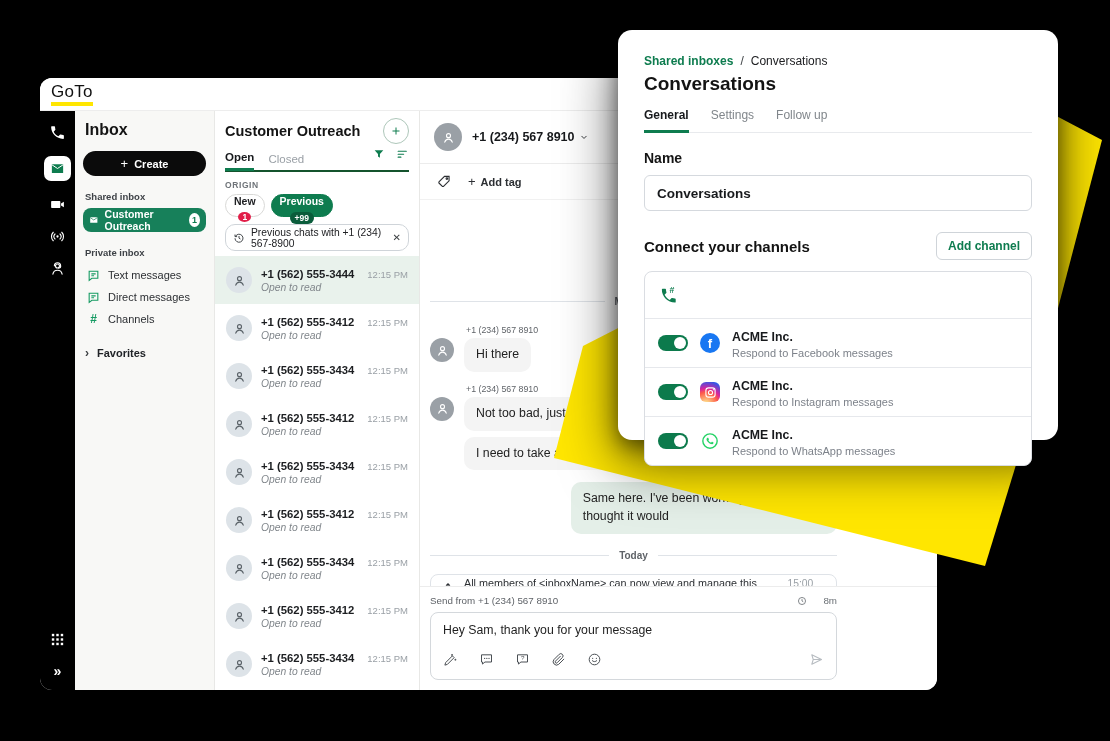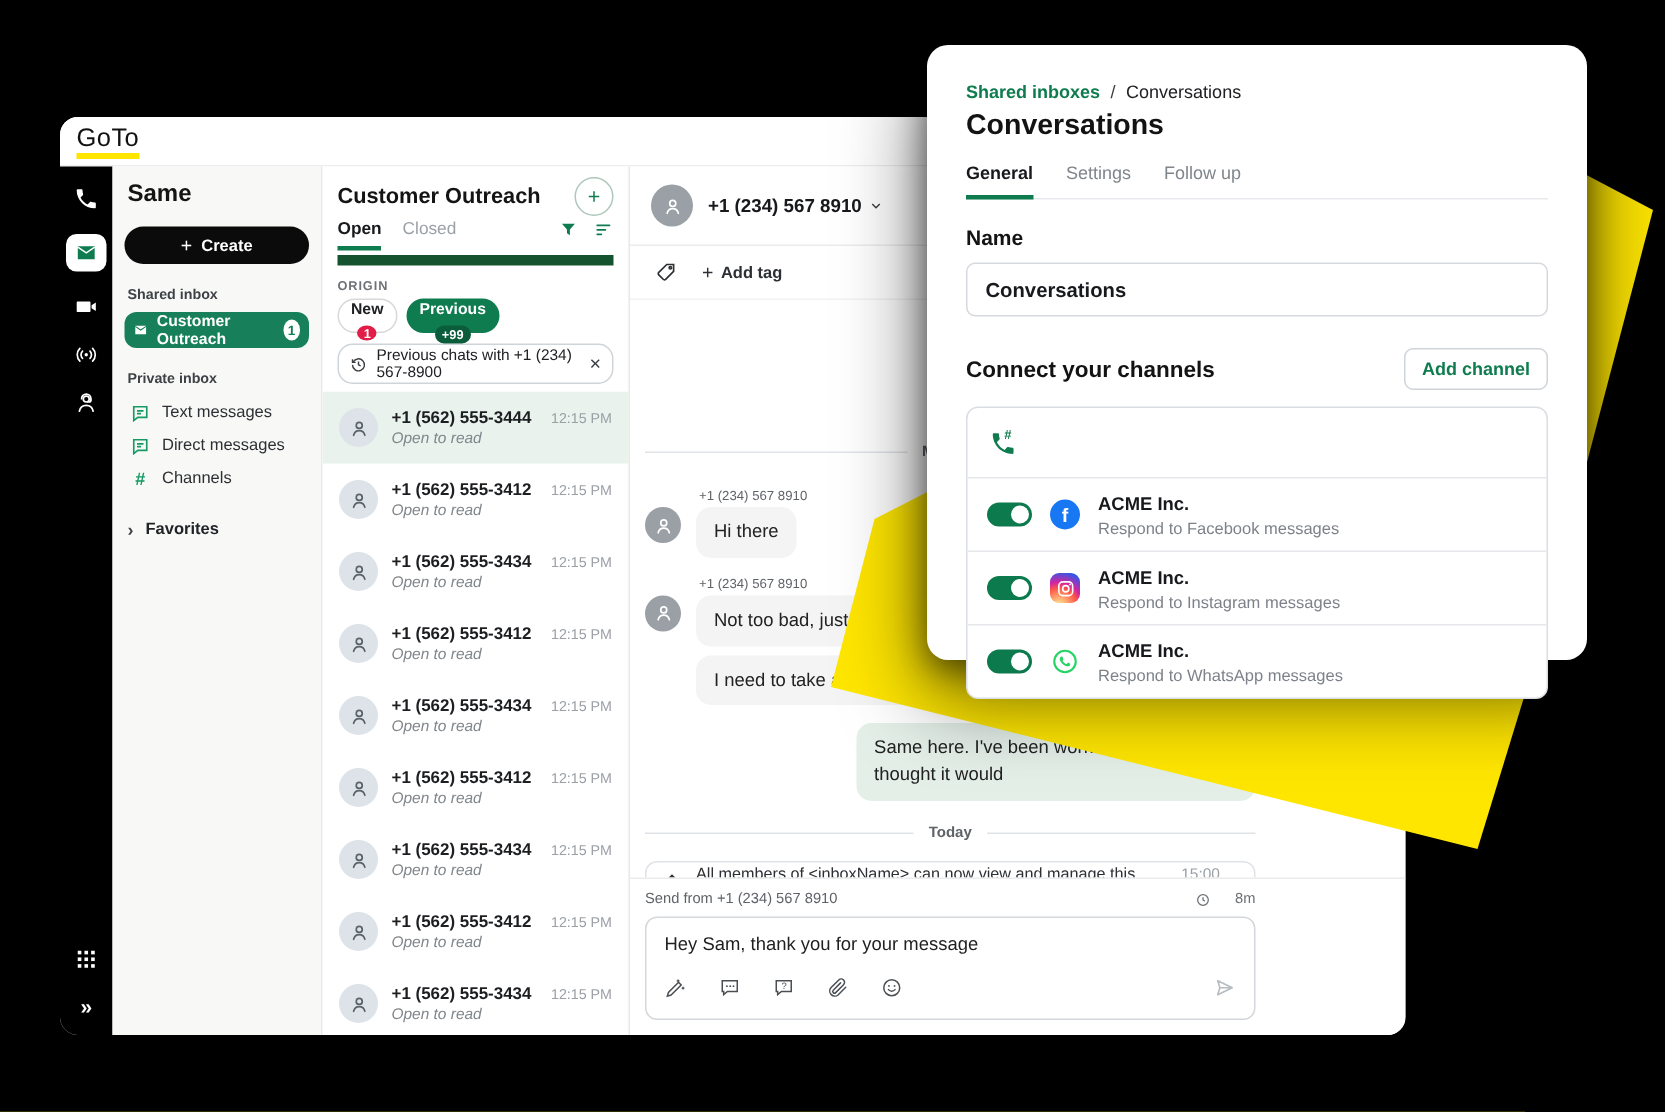--- a/index.html
+++ b/index.html
@@ -42,21 +42,21 @@
   .sb-fav .chev{font-size:12px;color:#3c4043;}
   
   .convlist{width:205px;min-width:205px;background:#fff;border-right:1px solid #e8e8e6;
             display:flex;flex-direction:column;box-sizing:border-box;}
   .cl-top{padding:6px 10px 0;}
   .cl-title-row{display:flex;align-items:center;justify-content:space-between;height:28px;}
   .cl-title{font-size:14.5px;font-weight:bold;color:#141414;}
   .plus-btn{width:24px;height:24px;border:1px solid #aec7ba;border-radius:50%;display:flex;align-items:center;
             justify-content:center;color:#0e7c4f;}
   .plus-btn svg{width:12px;height:12px;}
-  .cl-tabs{display:flex;align-items:flex-start;gap:14px;border-bottom:7px solid #14532d;margin-top:2px;}
+  .cl-tabs{display:flex;align-items:flex-end;gap:14px;border-bottom:2px solid #14532d;margin-top:2px;}
   .cl-tab{font-size:11.5px;padding-bottom:5px;color:#9aa0a6;}
   .cl-tab.active{color:#17191c;font-weight:bold;border-bottom:3px solid #0e7c4f;margin-bottom:-1px;}
   .cl-tabicons{margin-left:auto;display:flex;gap:10px;padding-bottom:5px;}
   .cl-tabicons svg{width:13px;height:13px;}
   .origin{font-size:8.5px;font-weight:bold;letter-spacing:.6px;color:#6e7378;margin:8px 0 4px;}
   .chips{display:flex;gap:6px;}
   .chip{display:inline-flex;align-items:center;gap:5px;height:21px;border-radius:12px;padding:0 8px;
         font-size:10.5px;border:1px solid #d8d8d6;background:#fff;color:#202124;font-weight:bold;flex-direction:column;}
   .chip .rbadge{width:13px;height:13px;border-radius:50%;background:#e11d48;color:#fff;font-size:8.5px;
                 display:flex;align-items:center;justify-content:center;font-weight:bold;}
@@ -212,21 +212,21 @@
                 <rect x="4" y="16.6" width="3.4" height="3.4"></rect>
                 <rect x="10.3" y="16.6" width="3.4" height="3.4"></rect>
                 <rect x="16.6" y="16.6" width="3.4" height="3.4"></rect>
               </svg>
           </span>
           <span class="rail-chev">»</span>
         </div>
       </nav>
 
       <aside class="sidebar">
-        <div class="sb-title">Same</div>
+        <div class="sb-title">Inbox</div>
         <div class="create-btn">
           <span class="plus">+</span>
           <span>Create</span>
         </div>
         <div class="sb-label">Shared inbox</div>
         <div class="sb-co">
           <svg viewBox="0 0 24 24">
               <path fill="#fff" d="M3 5h18v14H3z"></path>
               <path d="M3 6l9 6 9-6" stroke="#17805a" stroke-width="1.8" fill="none"></path>
             </svg>

